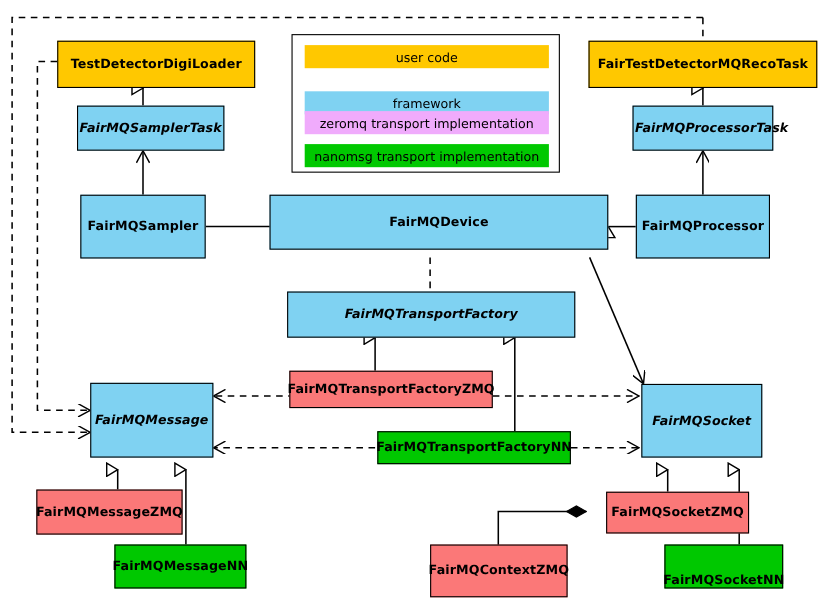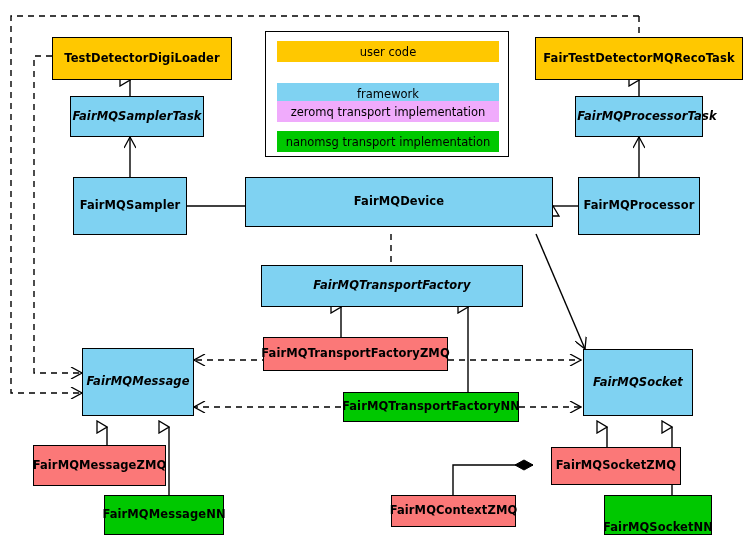--- a/index.html
+++ b/index.html
@@ -202,17 +202,17 @@
   </div>
 
   <div class="node fill-zmq" style="left:551px; top:447px; width:130px; height:38px;">
     <span>FairMQSocketZMQ</span>
   </div>
 
   <div class="node fill-nn" style="left:604px; top:495px; width:108px; height:40px;align-items:flex-end;">
     <span>FairMQSocketNN</span>
   </div>
 
-  <div class="node fill-zmq" style="left:391px; top:495px; width:125px; height:32px;">
+  <div class="node fill-zmq" style="left:391px; top:495px; width:125px; height:48px;">
     <span>FairMQContextZMQ</span>
   </div>
 
 </div>
 
 </body></html>

